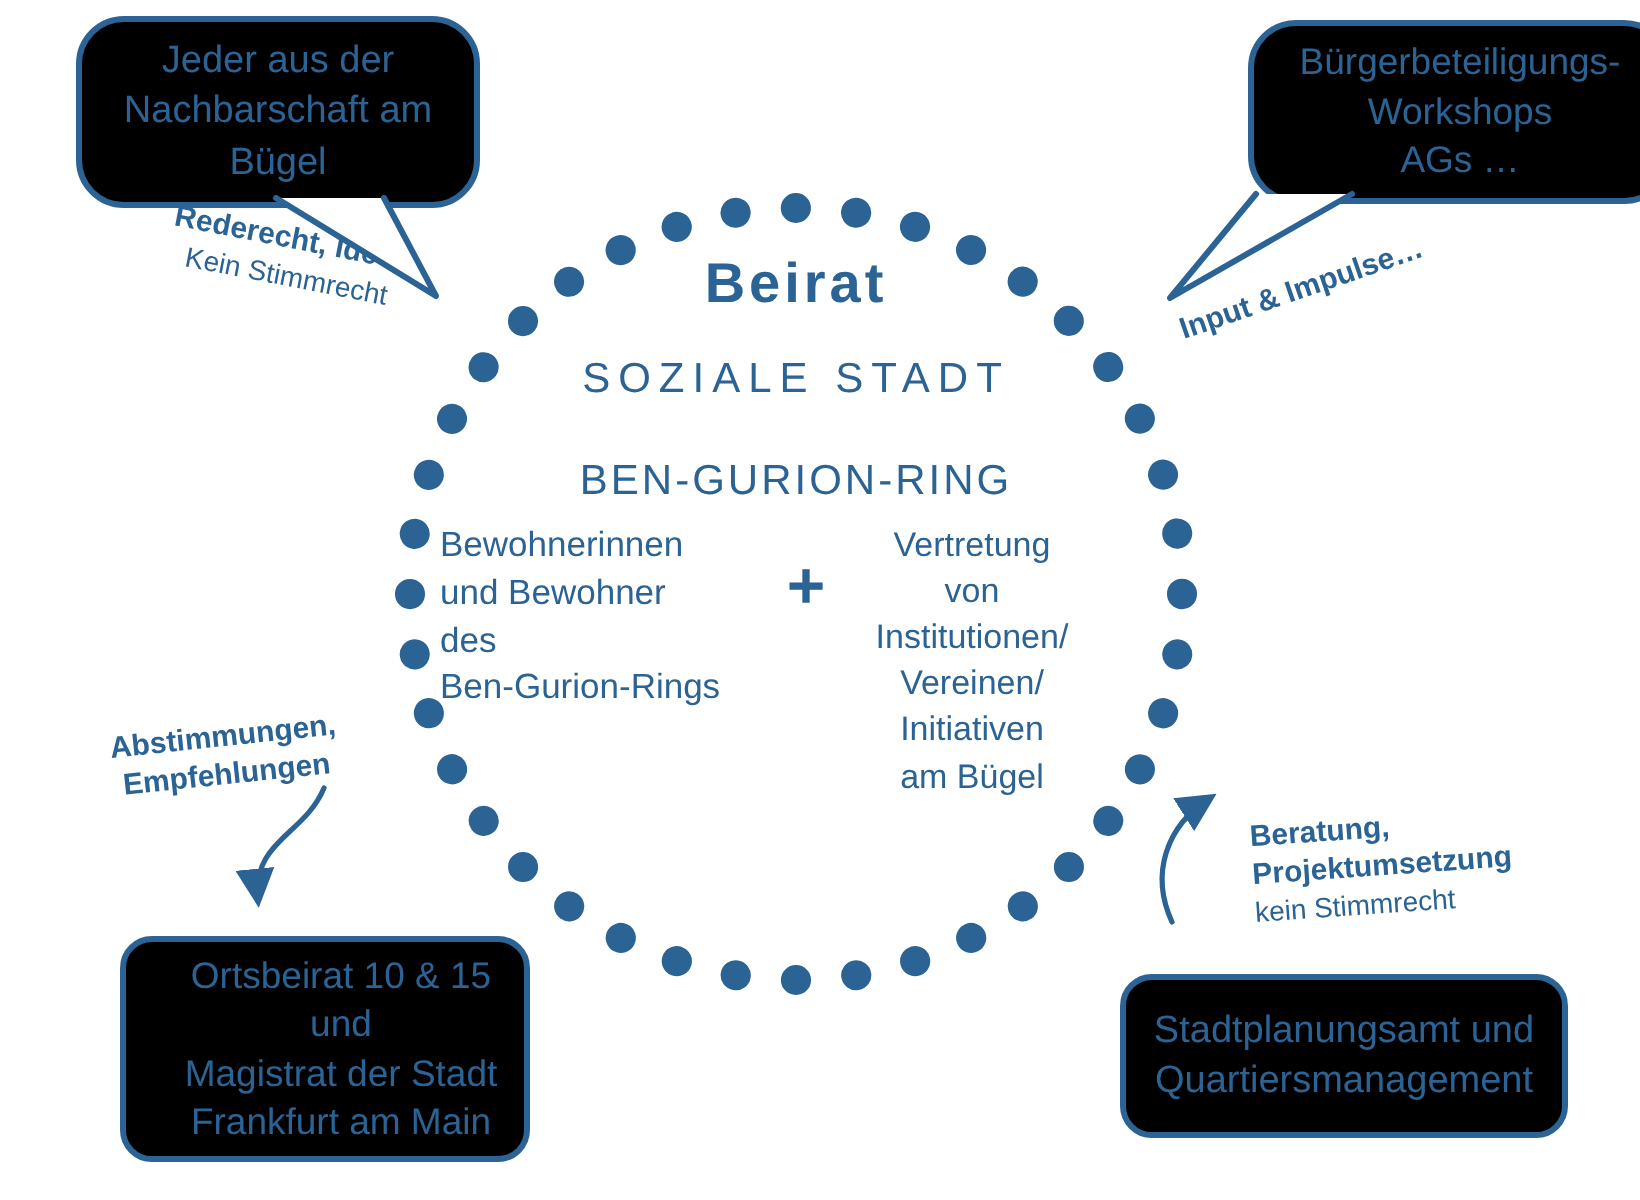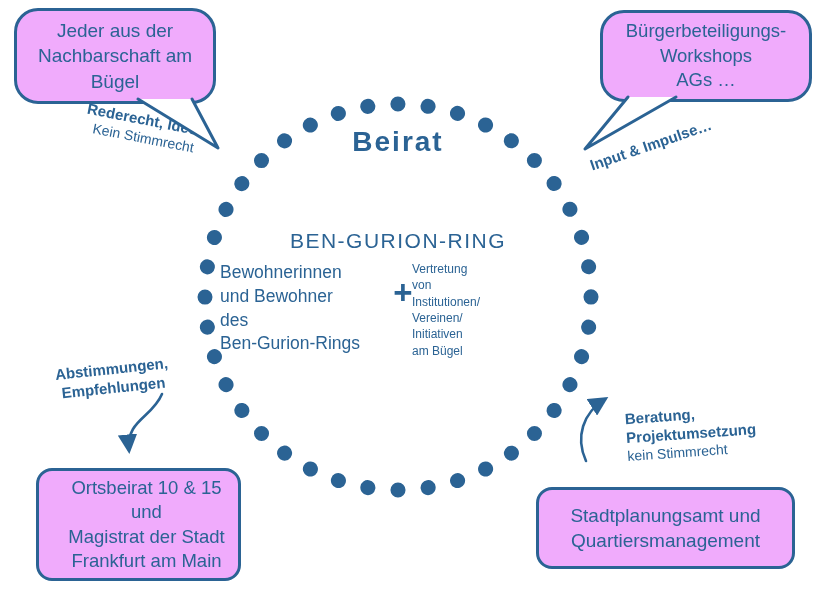--- a/index.html
+++ b/index.html
@@ -50,42 +50,43 @@
   .groupL {
     left: 220px; top: 261px; width: 178px;
     text-align: left; font-size: 17.5px; line-height: 1.36;
   }
   .plus {
     left: 386px; top: 274px; width: 34px;
     text-align: center; font-size: 33px; font-weight: bold;
   }
   .groupR {
     left: 412px; top: 261px; width: 148px;
-    font-size: 12px; line-height: 1.36;
+    text-align: center; font-size: 17px; line-height: 1.36;
   }
   .voting {
     left: 296px; top: 438px; width: 200px;
     text-align: center; font-size: 17.5px;
   }
 
   
   .bubble, .boxcard {
     position: absolute;
-    background: #f0abfc;
+    background: #000000;
     border: 3px solid var(--blue);
     display: flex; align-items: center; justify-content: center;
     text-align: center;
     line-height: 1.32;
+    margin-left: 24px;
   }
   .bubble { border-radius: 24px; font-size: 19px; }
   .boxcard { border-radius: 16px; }
   .bubble.tl { left: 14px; top: 8px;  width: 202px; height: 96px; }
   .bubble.tr { left: 600px; top: 10px; width: 212px; height: 92px; font-size: 18.5px; }
   .boxcard.bl { left: 36px;  top: 468px; width: 205px; height: 113px; font-size: 18.5px; padding-left: 16px; }
-  .boxcard.br { left: 536px; top: 487px; width: 259px; height: 82px;  font-size: 19px; }
+  .boxcard.br { left: 536px; top: 487px; width: 224px; height: 82px;  font-size: 19px; }
 
   
   .note { position: absolute; line-height: 1.25; }
   .note .b { font-weight: bold; font-size: 15px; }
   .note .n { font-weight: normal; font-size: 14px; }
   .note.tl { left: 70px;  top: 111px; width: 150px; text-align: center; transform: rotate(11deg); }
   .note.tr { left: 576px; top: 136px; width: 150px; text-align: center; transform: rotate(-19deg); }
   .note.bl { left: 40px;  top: 360px; width: 145px; text-align: center; transform: rotate(-6deg); }
   .note.br { left: 626px; top: 404px; width: 175px; text-align: left;  transform: rotate(-4deg); }
 
@@ -107,20 +108,21 @@
 </head>
 <body>
 
 <div class="canvas">
 
   <svg class="layer" viewBox="0 0 820 600" aria-hidden="true">
     <circle class="dotring" cx="398" cy="297" r="193"></circle>
   </svg>
 
   <div class="abs title pre">Beirat</div>
+  <div class="abs sub1 pre">SOZIALE STADT</div>
   <div class="abs sub2 pre">BEN-GURION-RING</div>
   <div class="abs groupL pre">Bewohnerinnen
 und Bewohner
 des
 Ben-Gurion-Rings</div>
   <div class="abs plus">+</div>
   <div class="abs groupR pre">Vertretung
 von
 Institutionen/
 Vereinen/

